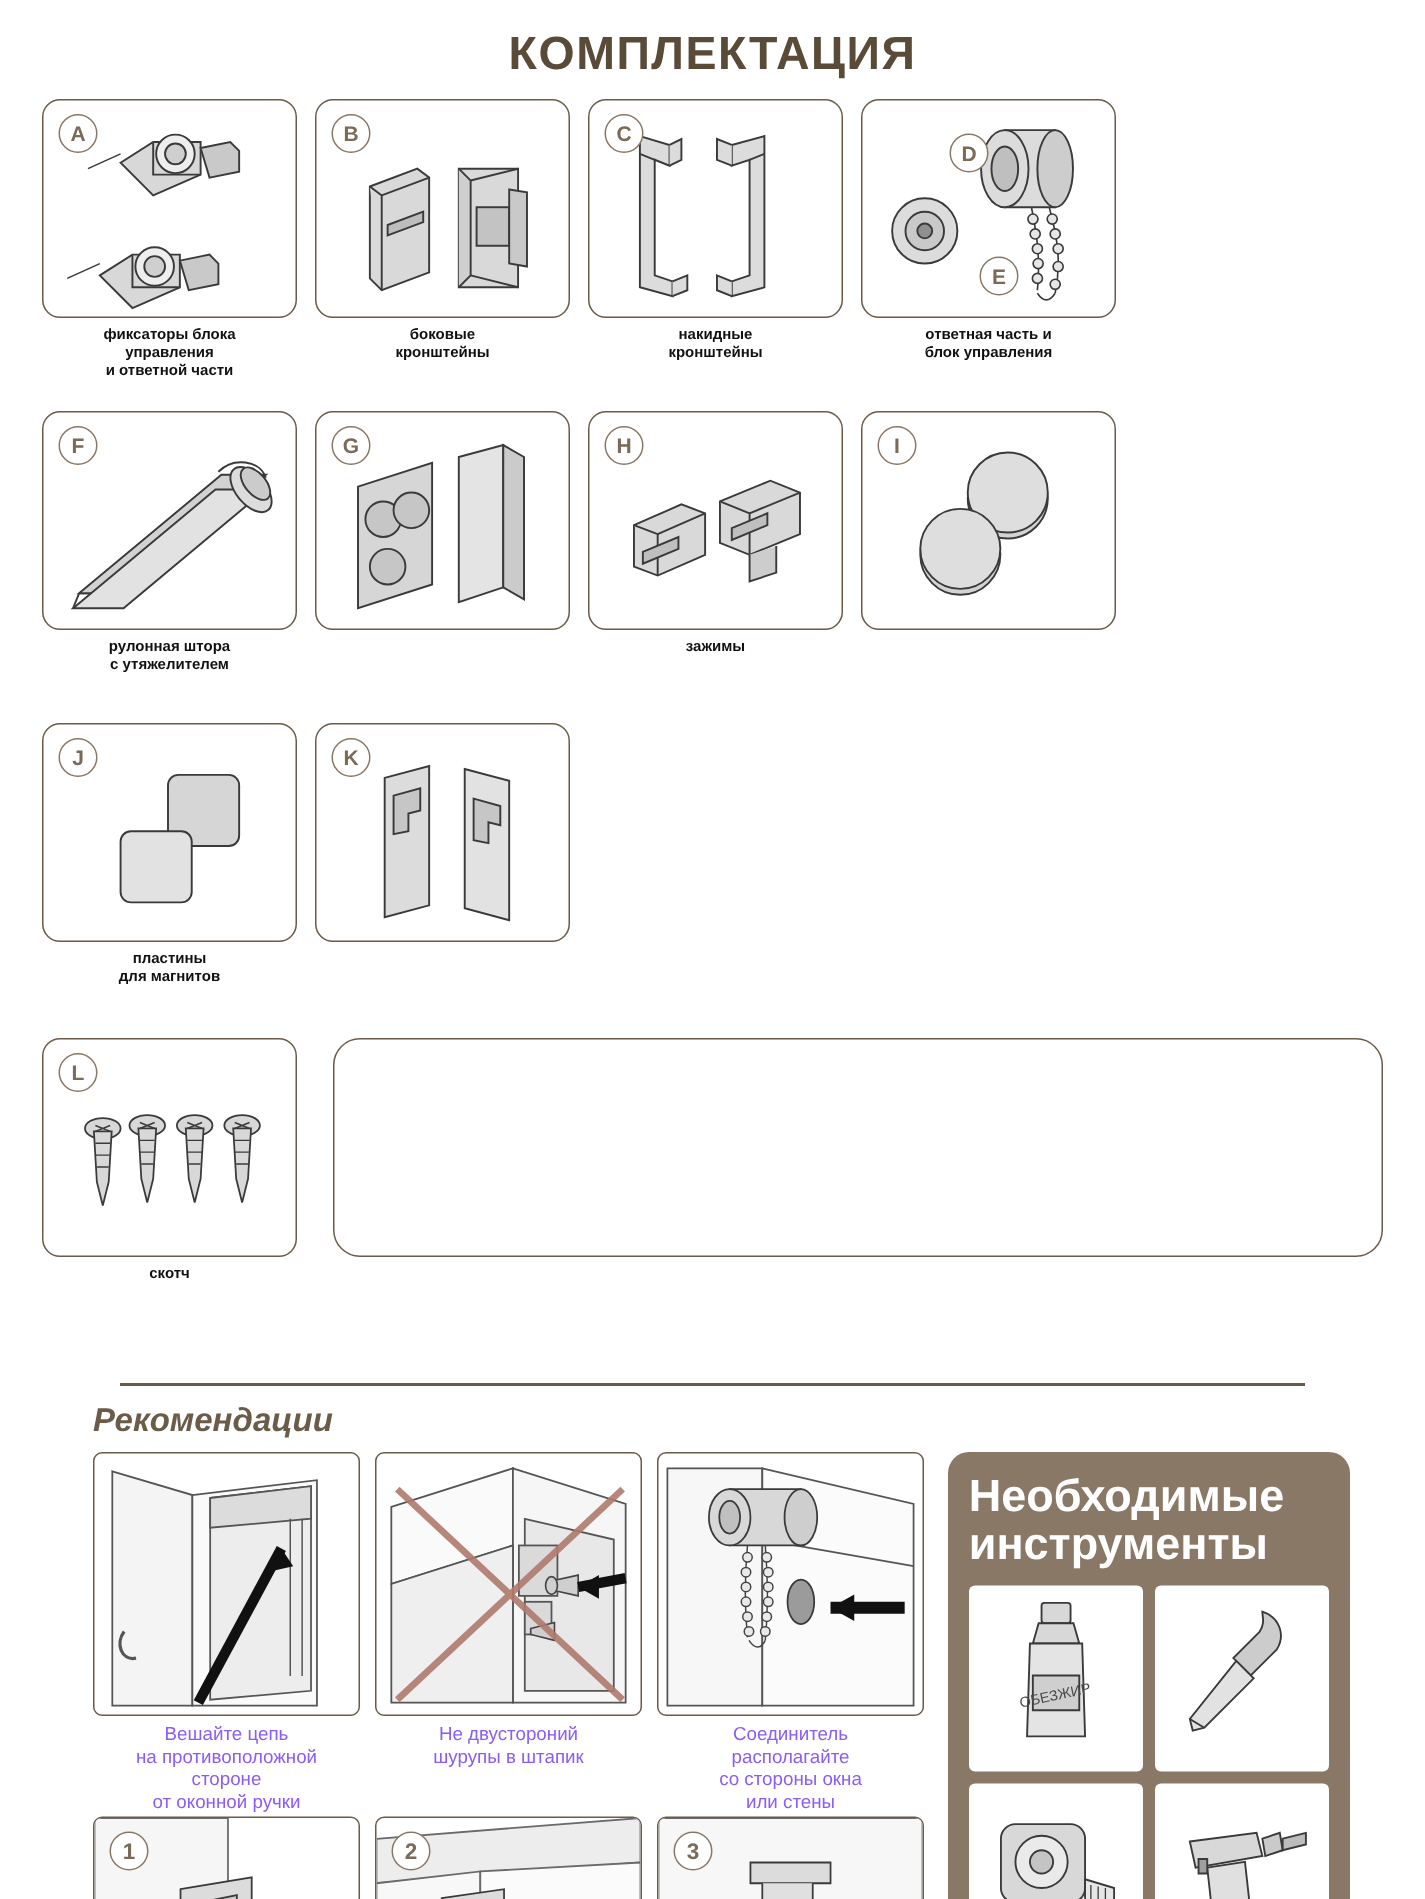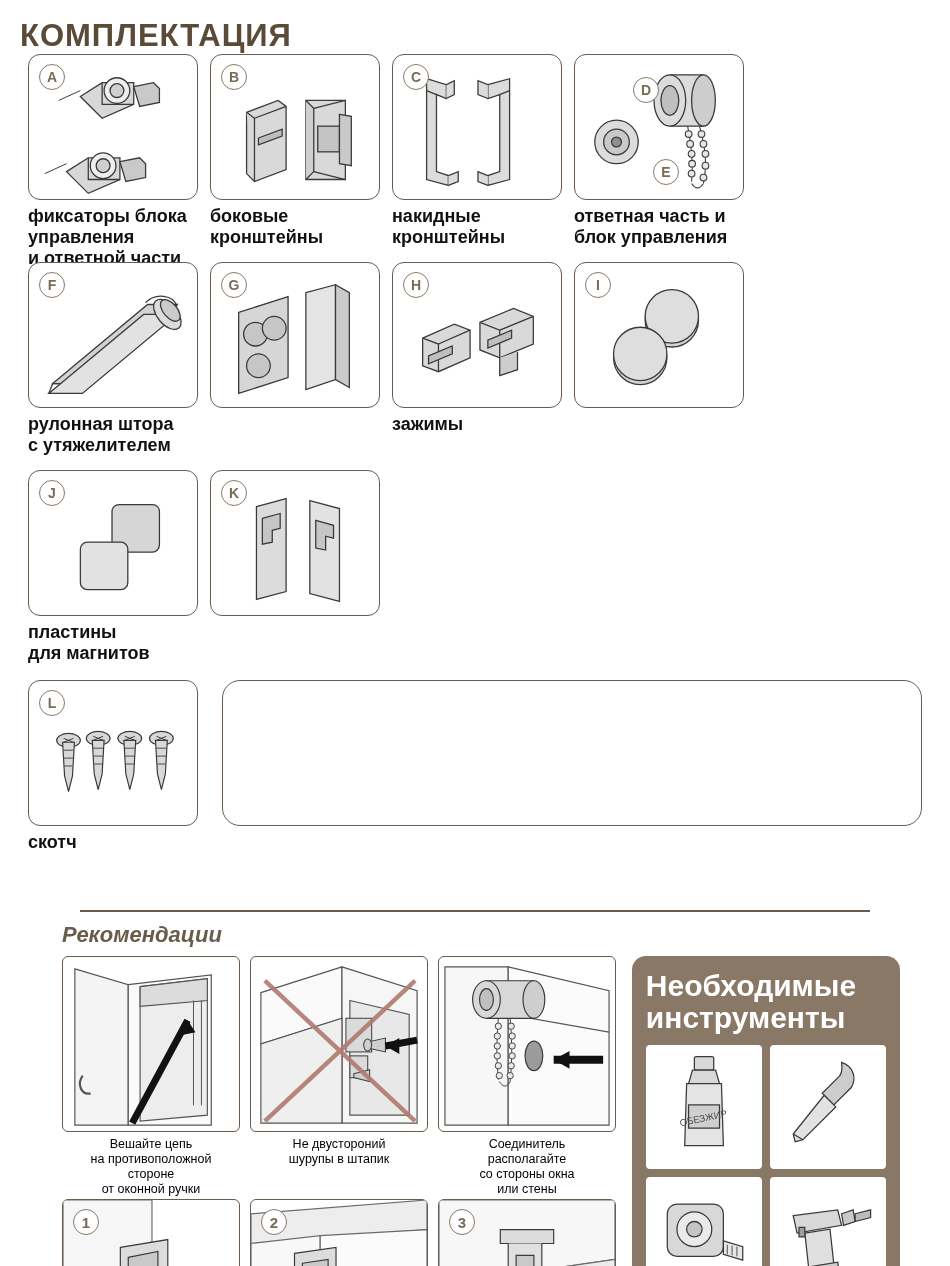--- a/index.html
+++ b/index.html
@@ -10,26 +10,26 @@
     background: #ffffff;
     font-family: "Liberation Sans", sans-serif;
     color: #1a1a1a;
     position: relative;
     overflow: hidden;
   }
   .page { position: relative; width: 950px; height: 1266px; padding: 0 20px; }
 
   
   .main-title {
-    text-align: left;
+    text-align: center;
     font-size: 31px;
     font-weight: bold;
     letter-spacing: 1px;
     color: #5a4a38;
-    margin: 18px 0 0 0;
+    margin: 18px 0 12px 0;
   }
 
   
   .parts-grid {
     display: flex;
     flex-wrap: wrap;
     gap: 0px 12px;
     justify-content: flex-start;
     padding: 0 8px;
   }
@@ -55,22 +55,22 @@
     font-size: 14px;
     font-weight: bold;
     display: flex; align-items: center; justify-content: center;
     background: #fff;
     z-index: 5;
   }
   .pl-tl { left: 10px; top: 9px; }
   .pl-d  { left: 58px; top: 22px; }
   .pl-e  { left: 78px; bottom: 14px; }
   .part-caption {
-    text-align: left;
-    font-size: 18px;
+    text-align: center;
+    font-size: 10px;
     font-weight: bold;
     line-height: 1.18;
     margin-top: 6px;
     color: #111;
     white-space: pre-line;
     height: 52px;
   }
 
   .art { position: absolute; inset: 0; }
 
@@ -116,21 +116,21 @@
     background: #fff;
     position: relative;
     overflow: hidden;
   }
   .rec-caption {
     text-align: center;
     font-size: 12.5px;
     line-height: 1.2;
     margin-top: 5px;
     white-space: pre-line;
-    color: #000000;
+    color: #8b5cf6;
     height: 62px;
   }
 
   
   .mount-title {
     font-size: 21px; color: #6b5b49; font-style: italic; font-weight: bold;
     margin: 2px 0 8px 42px;
   }
   .mount-row { display: flex; gap: 10px; padding-left: 42px; }
   .mount-cell { width: 178px; }

